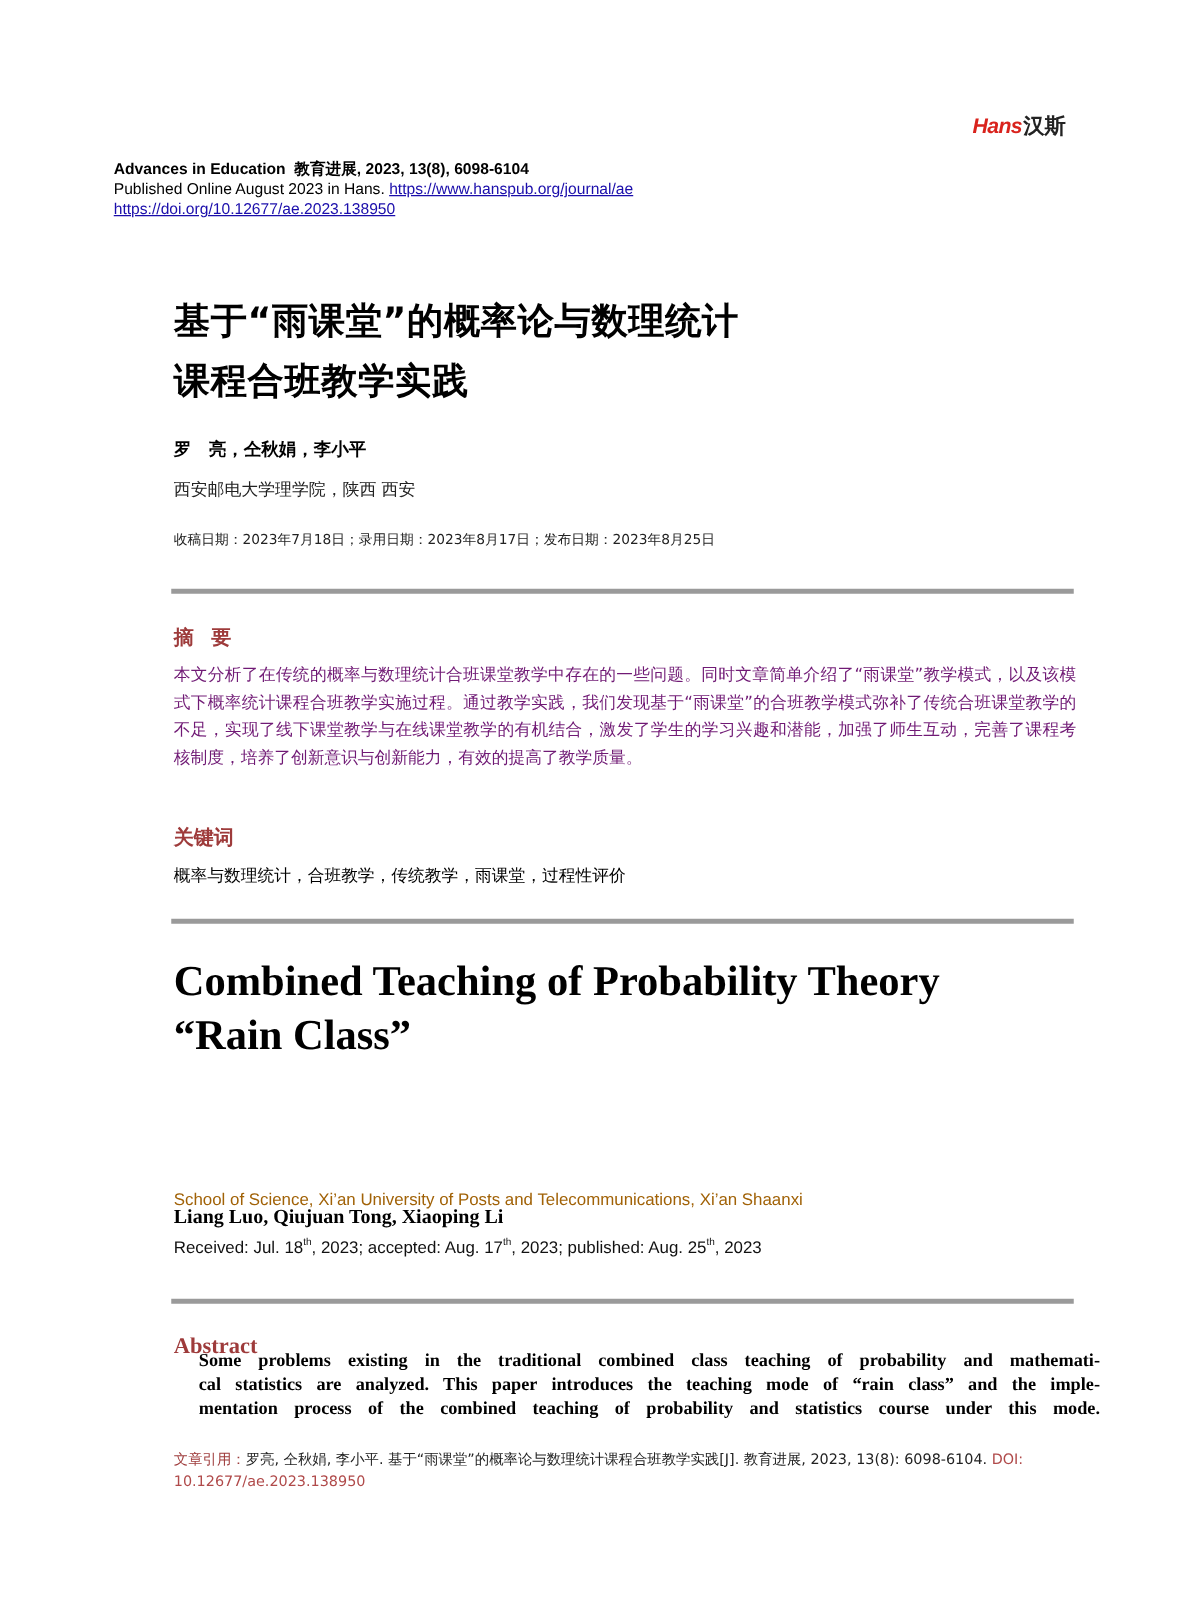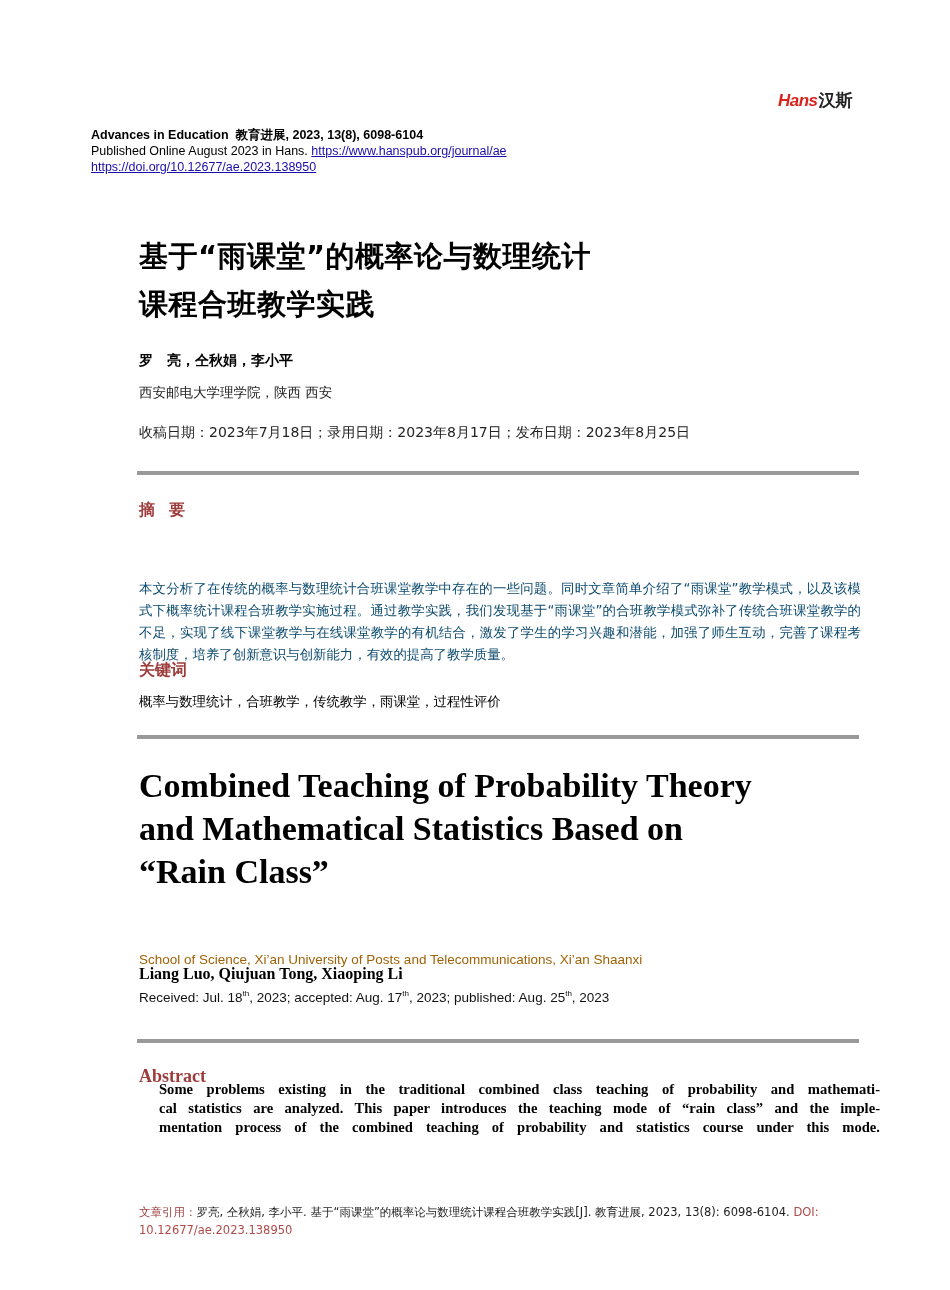--- a/index.html
+++ b/index.html
@@ -7,36 +7,36 @@
   .abs { position: absolute; }
   .hdr { left: 91px; top: 92px; font-family: "Liberation Sans", sans-serif; font-size: 12.5px; line-height: 16px; color: #000; margin-top: 35px; }
   .hdr .journal { font-weight: bold; }
   .hdr a { color: #1a0dab; text-decoration: underline; }
   .logo { left: 778px; top: 91px; font-family: "Liberation Sans", sans-serif; font-weight: bold; font-size: 17px; line-height: 20px; }
   .logo .hans { color: #d9231d; font-style: italic; letter-spacing: -0.5px; }
   .logo .cn { color: #222; margin-left: 1px; }
   .cn-title { left: 139px; top: 232px; font-family: "DejaVu Sans", sans-serif; font-weight: bold; font-size: 29px; line-height: 48px; color: #000; letter-spacing: 0.5px; }
   .cn-authors { left: 139px; top: 350px; font-family: "DejaVu Serif", serif; font-weight: bold; font-size: 14px; line-height: 20px; }
   .cn-affil { left: 139px; top: 382px; font-family: "DejaVu Serif", serif; font-size: 13.5px; line-height: 20px; color: #222; }
-  .cn-dates { left: 139px; top: 422px; font-family: "DejaVu Sans", sans-serif; font-size: 14px; line-height: 20px; color: #222; }
+  .cn-dates { left: 139px; top: 422px; font-family: "DejaVu Sans", sans-serif; font-size: 11px; line-height: 20px; color: #222; }
   .rule { left: 137px; width: 722px; height: 4px; background: #9a9a9a; }
   .sec-red { color: #9e3b3b; font-weight: bold; }
   .cn-abs-head { left: 139px; top: 499px; font-family: "DejaVu Sans", sans-serif; font-size: 16px; line-height: 22px; letter-spacing: 14px; }
-  .cn-abs-body { left: 139px; top: 530px; width: 722px; font-family: "DejaVu Sans", sans-serif; font-size: 13.4px; line-height: 22px; color: #0c4a6e; text-align: justify; margin-top: 48px; }
+  .cn-abs-body { left: 139px; top: 530px; width: 722px; font-family: "DejaVu Sans", sans-serif; font-size: 13.4px; line-height: 22px; color: #701a75; text-align: justify; }
   .cn-kw-head { left: 139px; top: 659px; font-family: "DejaVu Sans", sans-serif; font-size: 16px; line-height: 22px; }
   .cn-kw-body { left: 139px; top: 692px; font-family: "DejaVu Sans", sans-serif; font-size: 13.4px; line-height: 20px; text-align: right; }
   .en-title { left: 139px; top: 764px; width: 720px; font-family: "Liberation Serif", serif; font-weight: bold; font-size: 34px; line-height: 43px; color: #000; }
   .en-authors { left: 139px; top: 920px; font-family: "Liberation Serif", serif; font-weight: bold; font-size: 16px; line-height: 20px; margin-top: 44px; }
   .en-affil { left: 139px; top: 950px; font-family: "Liberation Sans", sans-serif; font-size: 13.5px; line-height: 20px; color: #a16207; }
   .en-dates { left: 139px; top: 988px; font-family: "Liberation Sans", sans-serif; font-size: 13.5px; line-height: 20px; color: #111; }
   .en-dates sup { font-size: 8px; vertical-align: 6px; line-height: 0; }
   .en-abs-head { left: 139px; top: 1065px; font-family: "Liberation Serif", serif; font-size: 18px; line-height: 22px; }
   .en-abs-body { left: 139px; top: 1080px; width: 721px; font-family: "Liberation Serif", serif; font-weight: bold; font-size: 14.6px; line-height: 19px; text-align: justify; margin-left: 20px; }
   .en-abs-body .line { display: block; text-align: justify; text-align-last: justify; white-space: nowrap; }
-  .cite { left: 139px; top: 1203px; width: 722px; font-family: "DejaVu Sans", sans-serif; font-size: 11.5px; line-height: 18px; color: #222; }
+  .cite { left: 139px; top: 1158px; width: 722px; font-family: "DejaVu Sans", sans-serif; font-size: 11.5px; line-height: 18px; color: #222; }
   .cite .lbl { color: #9e3b3b; }
   .cite .doi { color: #b04a4a; }
 </style>
 </head>
 <body>
 
 <div class="abs hdr">
   <div>
     <span class="journal">Advances in Education</span>&nbsp;
     <span class="journal">教育进展, 2023, 13(8), 6098-6104</span>
@@ -68,21 +68,20 @@
 <div class="abs cn-abs-head sec-red">摘要</div>
 <div class="abs cn-abs-body">本文分析了在传统的概率与数理统计合班课堂教学中存在的一些问题。同时文章简单介绍了“雨课堂”教学模式，以及该模式下概率统计课程合班教学实施过程。通过教学实践，我们发现基于“雨课堂”的合班教学模式弥补了传统合班课堂教学的不足，实现了线下课堂教学与在线课堂教学的有机结合，激发了学生的学习兴趣和潜能，加强了师生互动，完善了课程考核制度，培养了创新意识与创新能力，有效的提高了教学质量。</div>
 
 <div class="abs cn-kw-head sec-red">关键词</div>
 <div class="abs cn-kw-body">概率与数理统计，合班教学，传统教学，雨课堂，过程性评价</div>
 
 <div class="abs rule" style="top:735px;"></div>
 
 <div class="abs en-title">
   <div>Combined Teaching of Probability Theory</div>
-  <div>and Mathematical Statistics Based on</div>
   <div>“Rain Class”</div>
 </div>
 
 <div class="abs en-authors">Liang Luo, Qiujuan Tong, Xiaoping Li</div>
 <div class="abs en-affil">School of Science, Xi’an University of Posts and Telecommunications, Xi’an Shaanxi</div>
 <div class="abs en-dates">
   <span>Received: Jul. 18</span><sup>th</sup><span>, 2023; accepted: Aug. 17</span><sup>th</sup><span>, 2023; published: Aug. 25</span><sup>th</sup><span>, 2023</span>
 </div>
 
 <div class="abs rule" style="top:1039px;"></div>

